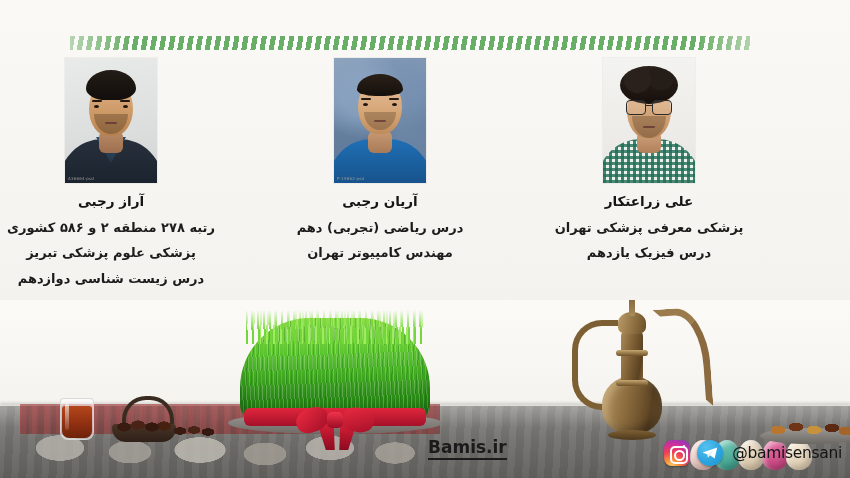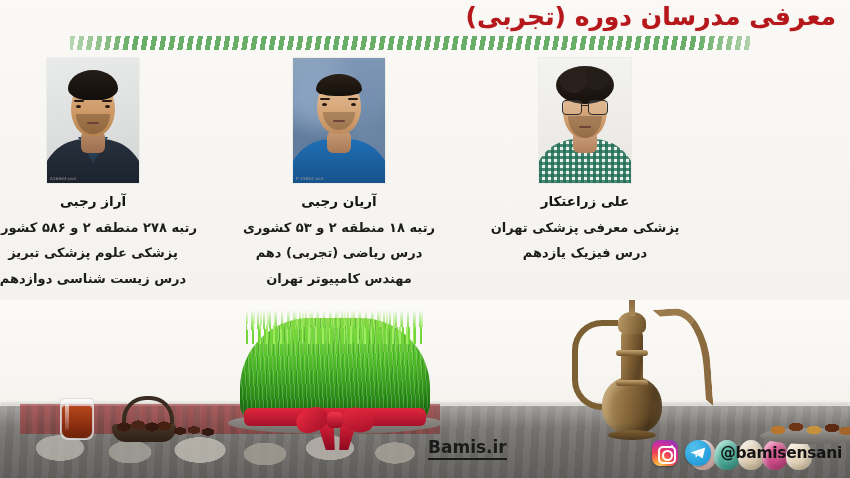--- a/index.html
+++ b/index.html
@@ -34,22 +34,22 @@
   }
   .greenbar-fade{
     position:absolute;left:70px;top:36px;width:680px;height:14px;
     background:linear-gradient(90deg,rgba(246,245,241,.55) 0%,rgba(246,245,241,0) 9%,
                rgba(246,245,241,0) 92%,rgba(246,245,241,.5) 100%);
   }
 
   
   .cards{
     position:absolute;top:58px;left:0;width:742px;height:240px;
-    display:flex;flex-direction:row-reverse;justify-content:flex-start;
-    align-items:flex-start;gap:60px;
+    display:flex;flex-direction:row-reverse;justify-content:flex-end;
+    align-items:flex-start;gap:83px;
   }
   .card{width:186px;display:flex;flex-direction:column;align-items:center;}
   .photo{
     width:92px;height:125px;position:relative;overflow:hidden;
     background:#dfe0e0;box-shadow:0 0 0 1px rgba(0,0,0,.04);
   }
   .photo .wm{
     position:absolute;left:3px;bottom:2px;font-size:4px;color:#9a9a9a;
     letter-spacing:.2px;direction:ltr;z-index:9;
   }
@@ -258,29 +258,28 @@
       background:radial-gradient(circle at 28% 104%,#fdd36a 0%,#f8913c 22%,#ef4056 46%,#cd2f9d 70%,#8a3ab9 92%);
       box-shadow:0 1px 2px rgba(0,0,0,.35);}
   .ig .o{position:absolute;left:6px;top:6px;width:14px;height:14px;border:2px solid #fff;border-radius:5px;}
   .ig .i{position:absolute;left:9.5px;top:9.5px;width:7px;height:7px;border:2px solid #fff;border-radius:50%;}
   .ig .d{position:absolute;right:5px;top:4.5px;width:2.6px;height:2.6px;border-radius:50%;background:#fff;}
   .tg{width:26px;height:26px;border-radius:50%;position:relative;
       background:radial-gradient(circle at 35% 28%,#55c2ef 0%,#2aa2dd 60%,#1c93d2 100%);
       box-shadow:0 1px 2px rgba(0,0,0,.35);}
   .tg .plane{position:absolute;left:5px;top:7px;width:16px;height:12px;}
   .handles{display:flex;flex-direction:column;line-height:1.06;margin-left:2px;}
-  .handles span{font-size:15.5px;font-weight:bold;color:#141414;letter-spacing:-.3px;
+  .handles span{font-size:15.5px;font-weight:normal;color:#141414;letter-spacing:-.3px;
     direction:ltr;font-family:"DejaVu Sans","Liberation Sans",sans-serif;}
 </style>
 </head>
 <body>
 
 <div id="stage">
 
-  <div class="title">معرفی مدرسان دوره (تجربی)</div>
 
   <div class="greenbar"></div>
   <div class="greenbar-fade"></div>
 
   <div class="cards">
 
     <div class="card">
       <div class="photo">
         <div class="bg bg-a"></div>
         <div class="shoulders sh-a"></div>
@@ -311,21 +310,20 @@
         <div class="hair hair-b"></div>
         <div class="brow" style="left:27px;top:40px;"></div>
         <div class="brow" style="left:55px;top:40px;"></div>
         <div class="eye" style="left:29px;top:45px;"></div>
         <div class="eye" style="left:58px;top:45px;"></div>
         <div class="mouth" style="top:62px;"></div>
         <div class="beard" style="top:54px;width:32px;height:18px;background:rgba(45,30,18,.25);"></div>
         <div class="wm">P-19862-psd</div>
       </div>
       <div class="cname">آریان رجبی</div>
-      <div class="cline">رتبه ۱۸ منطقه ۲ و ۵۳ کشوری</div>
       <div class="cline">درس ریاضی (تجربی) دهم</div>
       <div class="cline">مهندس کامپیوتر تهران</div>
     </div>
 
     <div class="card">
       <div class="photo">
         <div class="bg bg-c"></div>
         <div class="shoulders sh-c"></div>
         <div class="neck" style="background:linear-gradient(180deg,#d0a37c,#b1805c);"></div>
         <div class="head" style="top:24px;background:linear-gradient(180deg,#e6bd98 0%,#cf9e6f 70%,#ba885a 100%);"></div>

